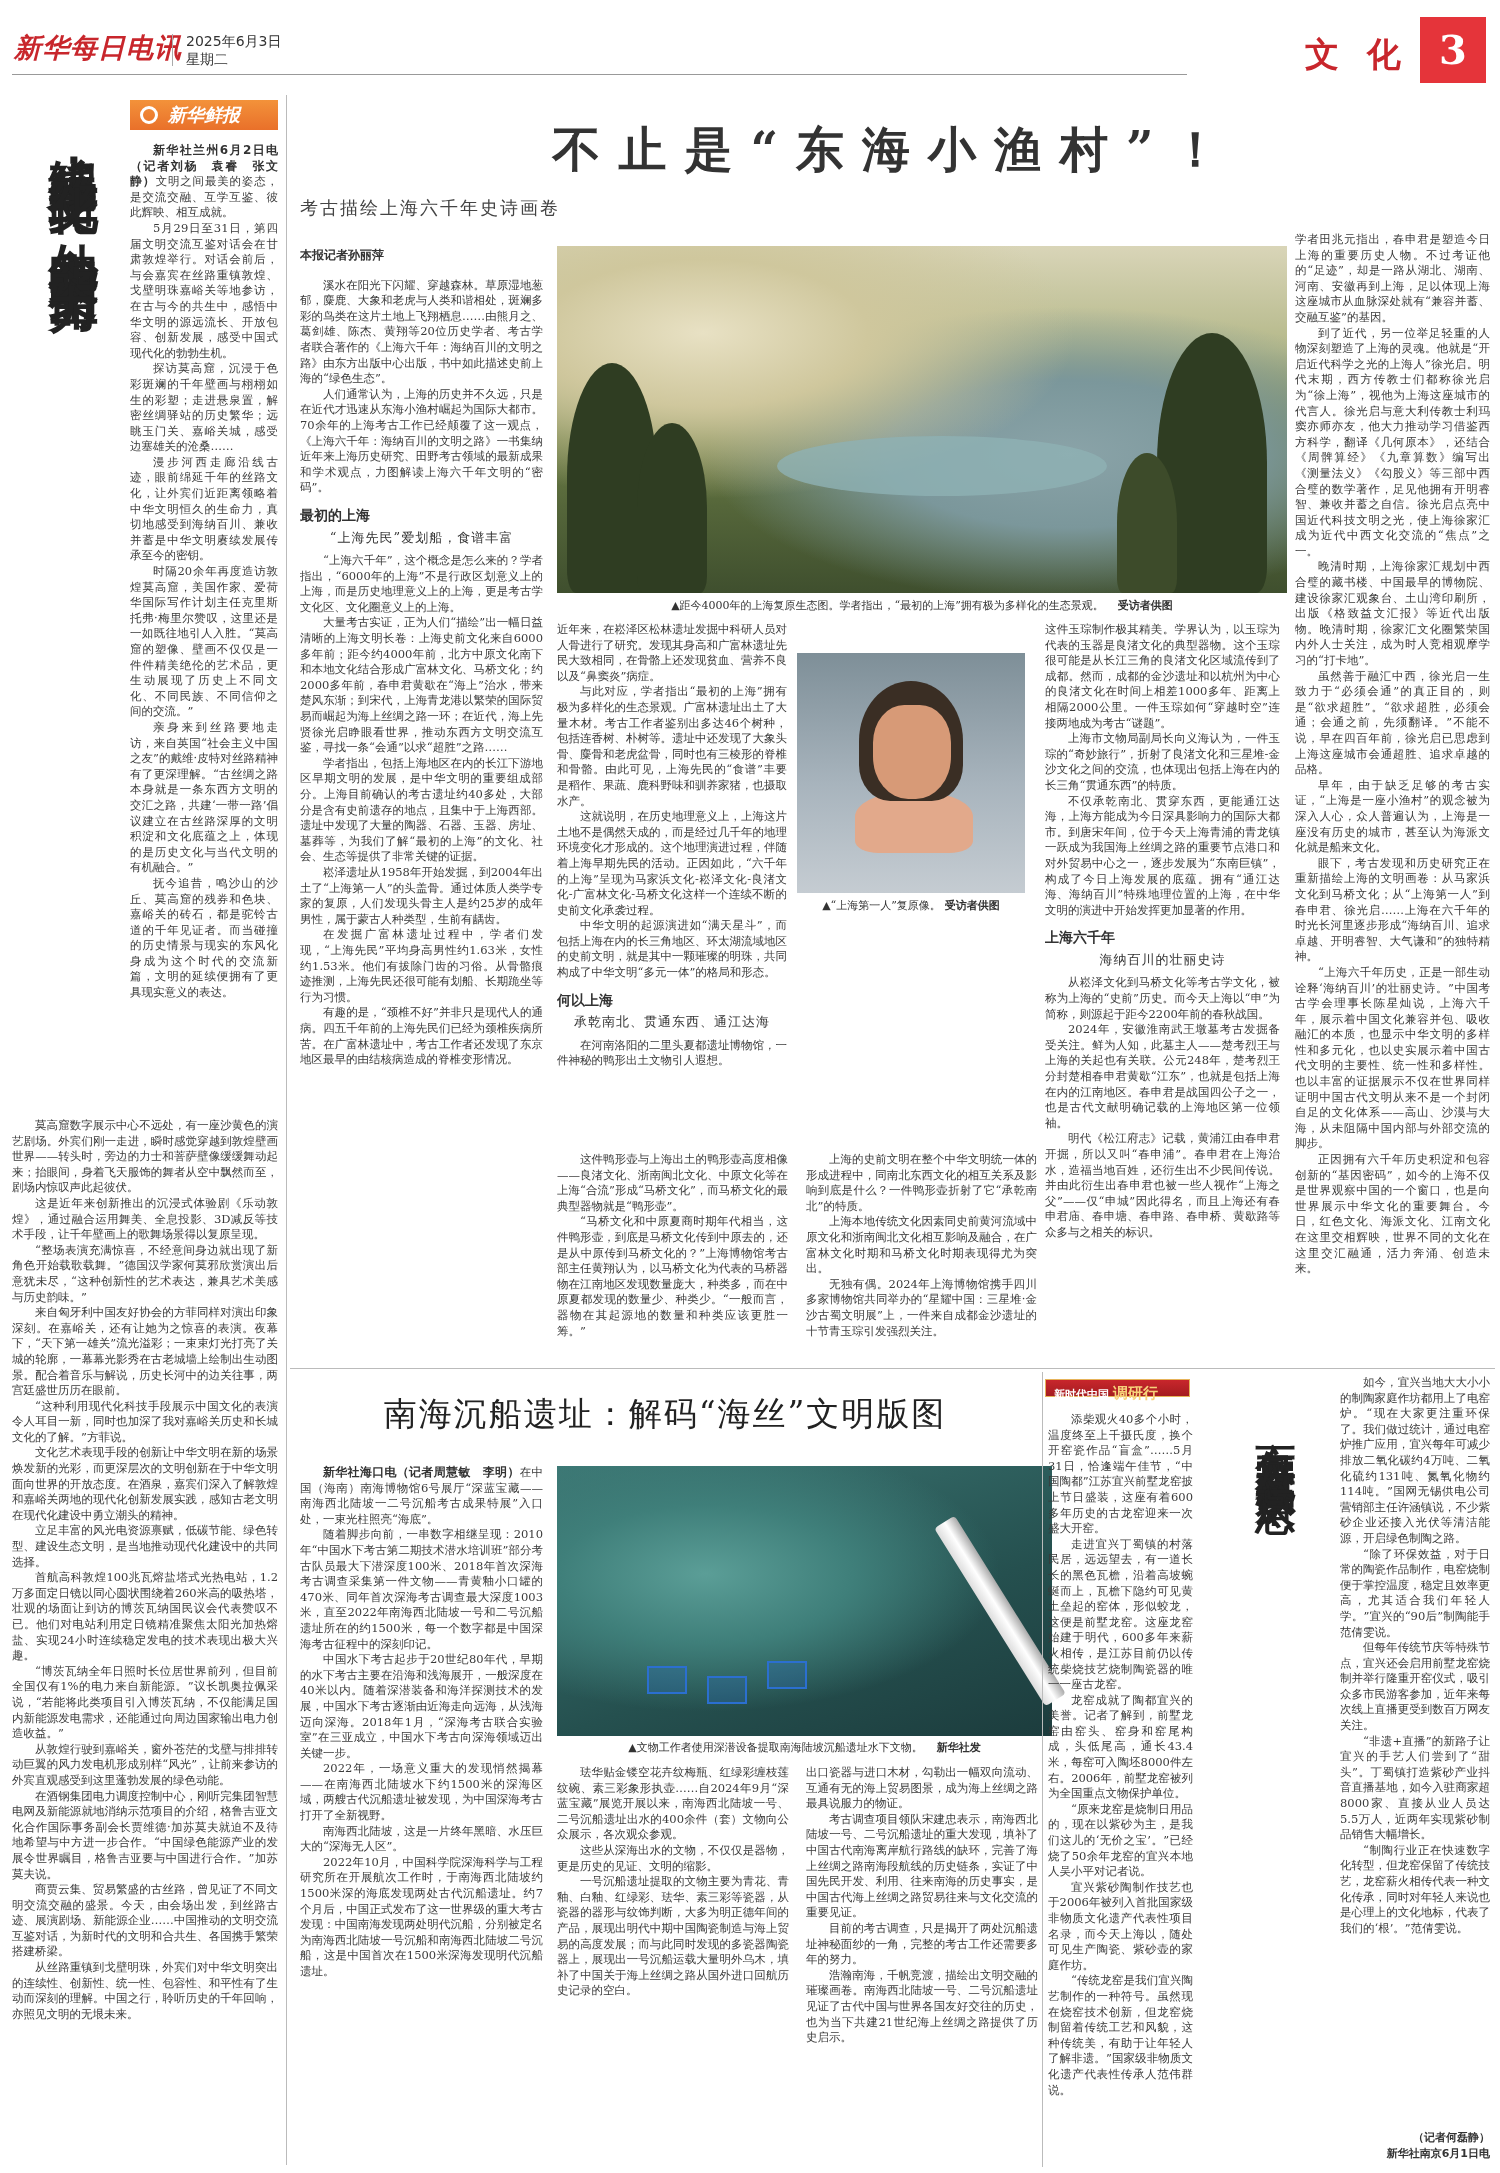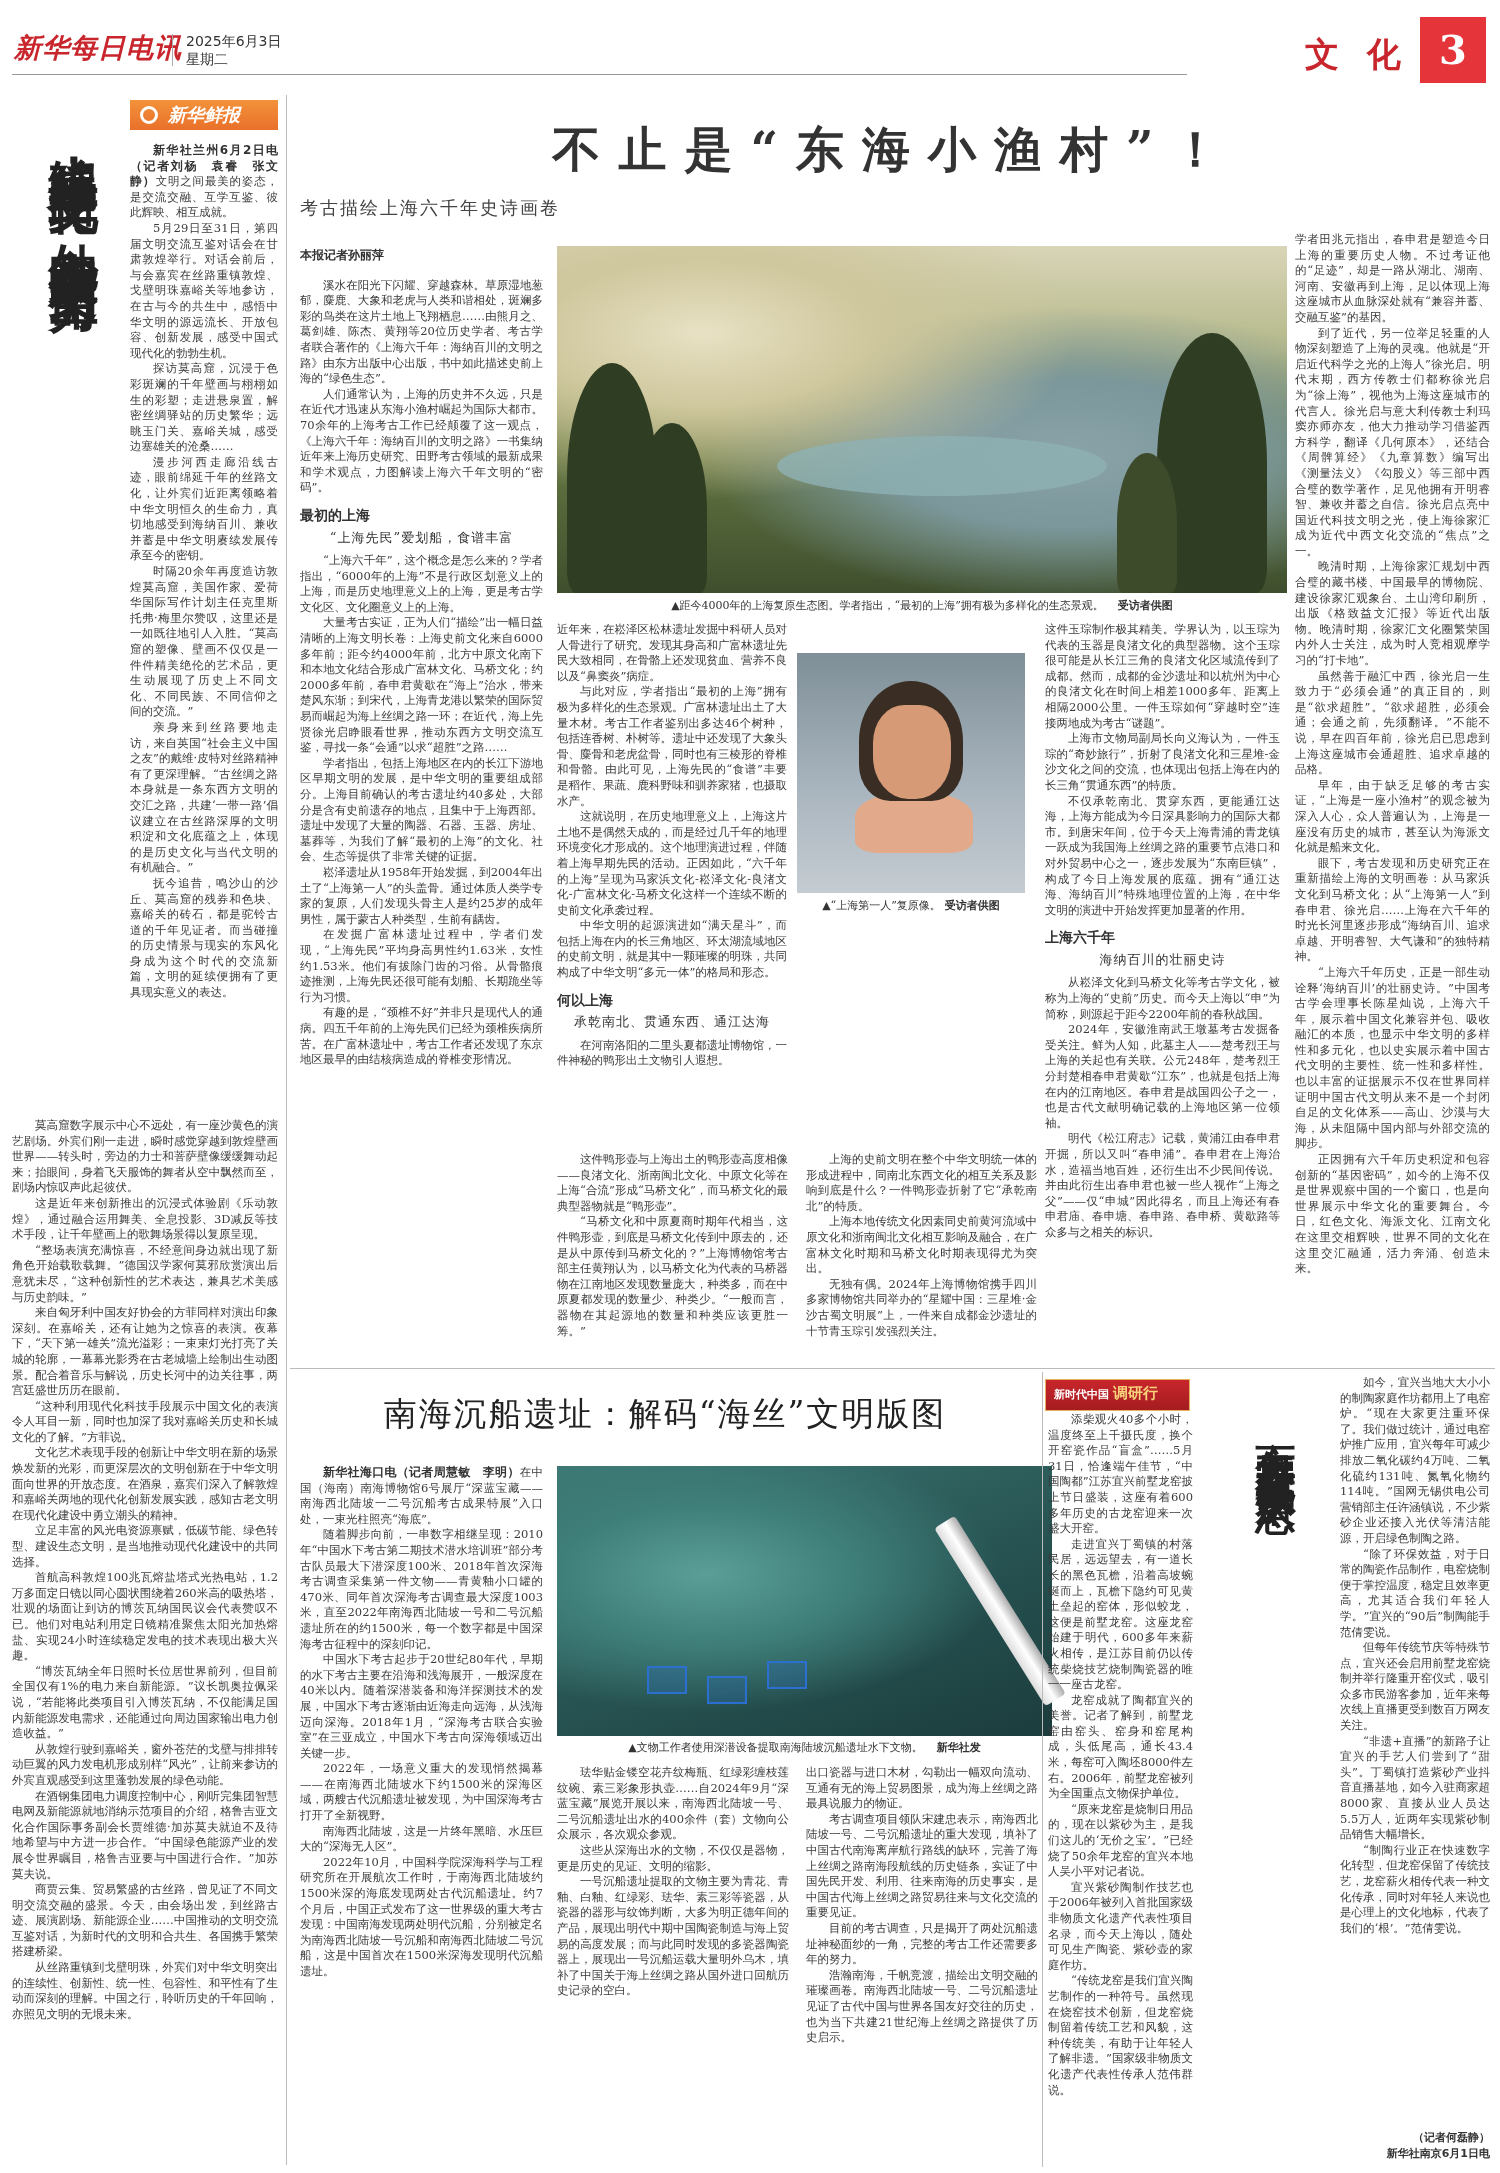--- a/index.html
+++ b/index.html
@@ -30,21 +30,21 @@
 .img-eco .tree{position:absolute;bottom:0;background:#2f3d22;border-radius:50% 50% 10% 10%}
 .img-face{left:797px;top:653px;width:228px;height:240px;background:linear-gradient(#7e8f98,#a8b4bd 55%,#c5ccd2)}
 .img-face .hair{position:absolute;left:62px;top:28px;width:104px;height:120px;background:#3a2e24;border-radius:50% 50% 30% 30%}
 .img-face .face{position:absolute;left:76px;top:52px;width:78px;height:94px;background:#d79a77;border-radius:40% 40% 45% 45%}
 .img-face .neck{position:absolute;left:58px;top:140px;width:118px;height:60px;background:#e2a98b;border-radius:40% 40% 20% 20%}
 .img-sea{left:557px;top:1466px;width:495px;height:270px;background:
  radial-gradient(ellipse at 30% 40%,#5b9e97 0,#3f7f7a 30%,transparent 60%),
  linear-gradient(160deg,#3c7774,#25504f 60%,#1c3c3d)}
 .img-sea .arm{position:absolute;right:40px;top:40px;width:24px;height:210px;background:linear-gradient(90deg,#ddd,#fff,#aaa);transform:rotate(-32deg);border-radius:4px}
 .img-sea .basket{position:absolute;width:40px;height:28px;border:2px solid #2b6fd0;background:rgba(43,111,208,.25)}
-.tag-dy{left:1045px;top:1379px;width:145px;height:32px;background:linear-gradient(#c8262c,#a51c20);color:#fff;font-family:"DejaVu Sans",sans-serif;line-height:25px;padding-left:8px;border:1px solid #e6b35a}
+.tag-dy{left:1045px;top:1379px;width:145px;height:18px;background:linear-gradient(#c8262c,#a51c20);color:#fff;font-family:"DejaVu Sans",sans-serif;line-height:25px;padding-left:8px;border:1px solid #e6b35a}
 .tag-dy .a{font-size:11px;font-weight:bold}
 .tag-dy .b{font-size:15px;font-weight:bold;color:#f7d27a;margin-left:4px}
 .vrule{width:1px;background:#bbb}
 .hrule{height:1px;background:#bbb}
 </style>
 </head>
 <body>
 
 <div class="abs masthead-logo">新华每日电讯</div>
 <div class="abs masthead-sep"></div>

